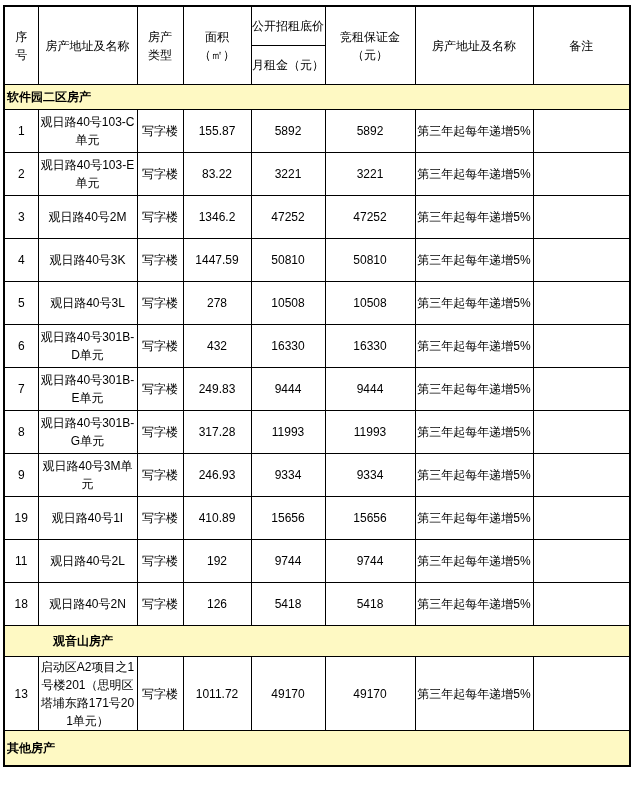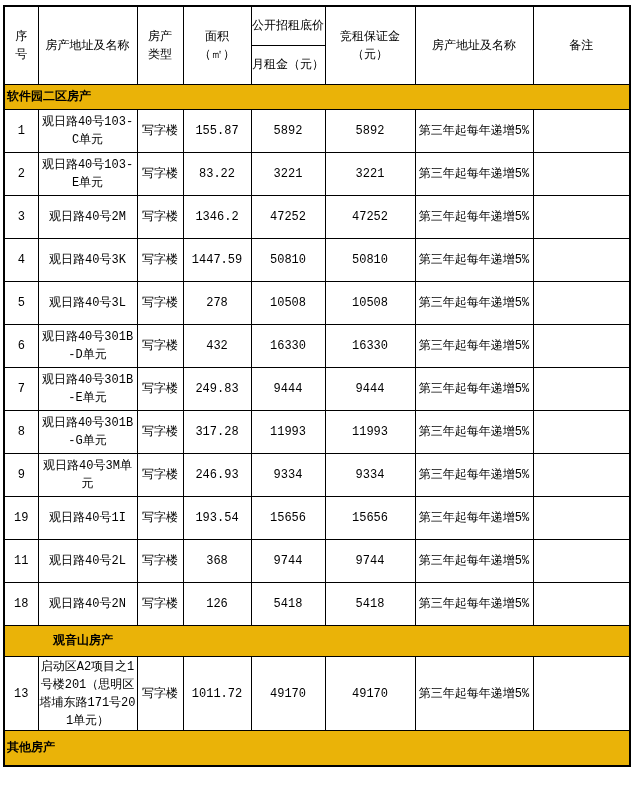--- a/index.html
+++ b/index.html
@@ -1,20 +1,20 @@
 <!DOCTYPE html>
 <html><head>
 <meta charset="utf-8">
 <style>
   html,body{margin:0;padding:0;background:#ffffff;}
   .page{
     position:relative;
     width:631px;height:787px;
     background:#ffffff;
-    font-family:Liberation Mono, monospace;
+    font-family:Liberation Sans, sans-serif;
     color:#000;
   }
   table.prop{
     position:absolute;left:3px;top:5px;
     width:626px;
     border-collapse:collapse;
     table-layout:fixed;
     border:2px solid #000;
   }
   table.prop th, table.prop td{
@@ -28,21 +28,21 @@
     background:#ffffff;
     overflow:hidden;
   }
   
   thead th{height:38px;font-size:12px;}
   th.h-bid{font-size:11px;white-space:nowrap;}
   .seq-wrap{width:1em;margin:0 auto;word-break:break-all;}
   .type-wrap{width:2em;margin:0 auto;word-break:break-all;}
   
   tr.section-row td{
-    background:#eab308;
+    background:#fef9c3;
     font-weight:bold;
     text-align:left;
     padding-left:2px;
     font-size:12px;
   }
   tr.sec-0 td{height:24px;}
   tr.sec-1 td{height:30px;padding-left:48px;}
   tr.sec-2 td{height:34px;}
   
   tr.data-row td{height:42px;}
@@ -190,31 +190,31 @@
           <td class="cell-area">246.93</td>
           <td class="cell-rent">9334</td>
           <td class="cell-deposit">9334</td>
           <td class="cell-increase">第三年起每年递增5%</td>
           <td class="cell-remark"></td>
         </tr>
         <tr class="data-row">
           <td class="cell-no">19</td>
           <td class="cell-address">观日路40号1I</td>
           <td class="cell-type">写字楼</td>
-          <td class="cell-area">193.54</td>
+          <td class="cell-area">410.89</td>
           <td class="cell-rent">15656</td>
           <td class="cell-deposit">15656</td>
           <td class="cell-increase">第三年起每年递增5%</td>
           <td class="cell-remark"></td>
         </tr>
         <tr class="data-row">
           <td class="cell-no">11</td>
           <td class="cell-address">观日路40号2L</td>
           <td class="cell-type">写字楼</td>
-          <td class="cell-area">368</td>
+          <td class="cell-area">192</td>
           <td class="cell-rent">9744</td>
           <td class="cell-deposit">9744</td>
           <td class="cell-increase">第三年起每年递增5%</td>
           <td class="cell-remark"></td>
         </tr>
         <tr class="data-row">
           <td class="cell-no">18</td>
           <td class="cell-address">观日路40号2N</td>
           <td class="cell-type">写字楼</td>
           <td class="cell-area">126</td>

